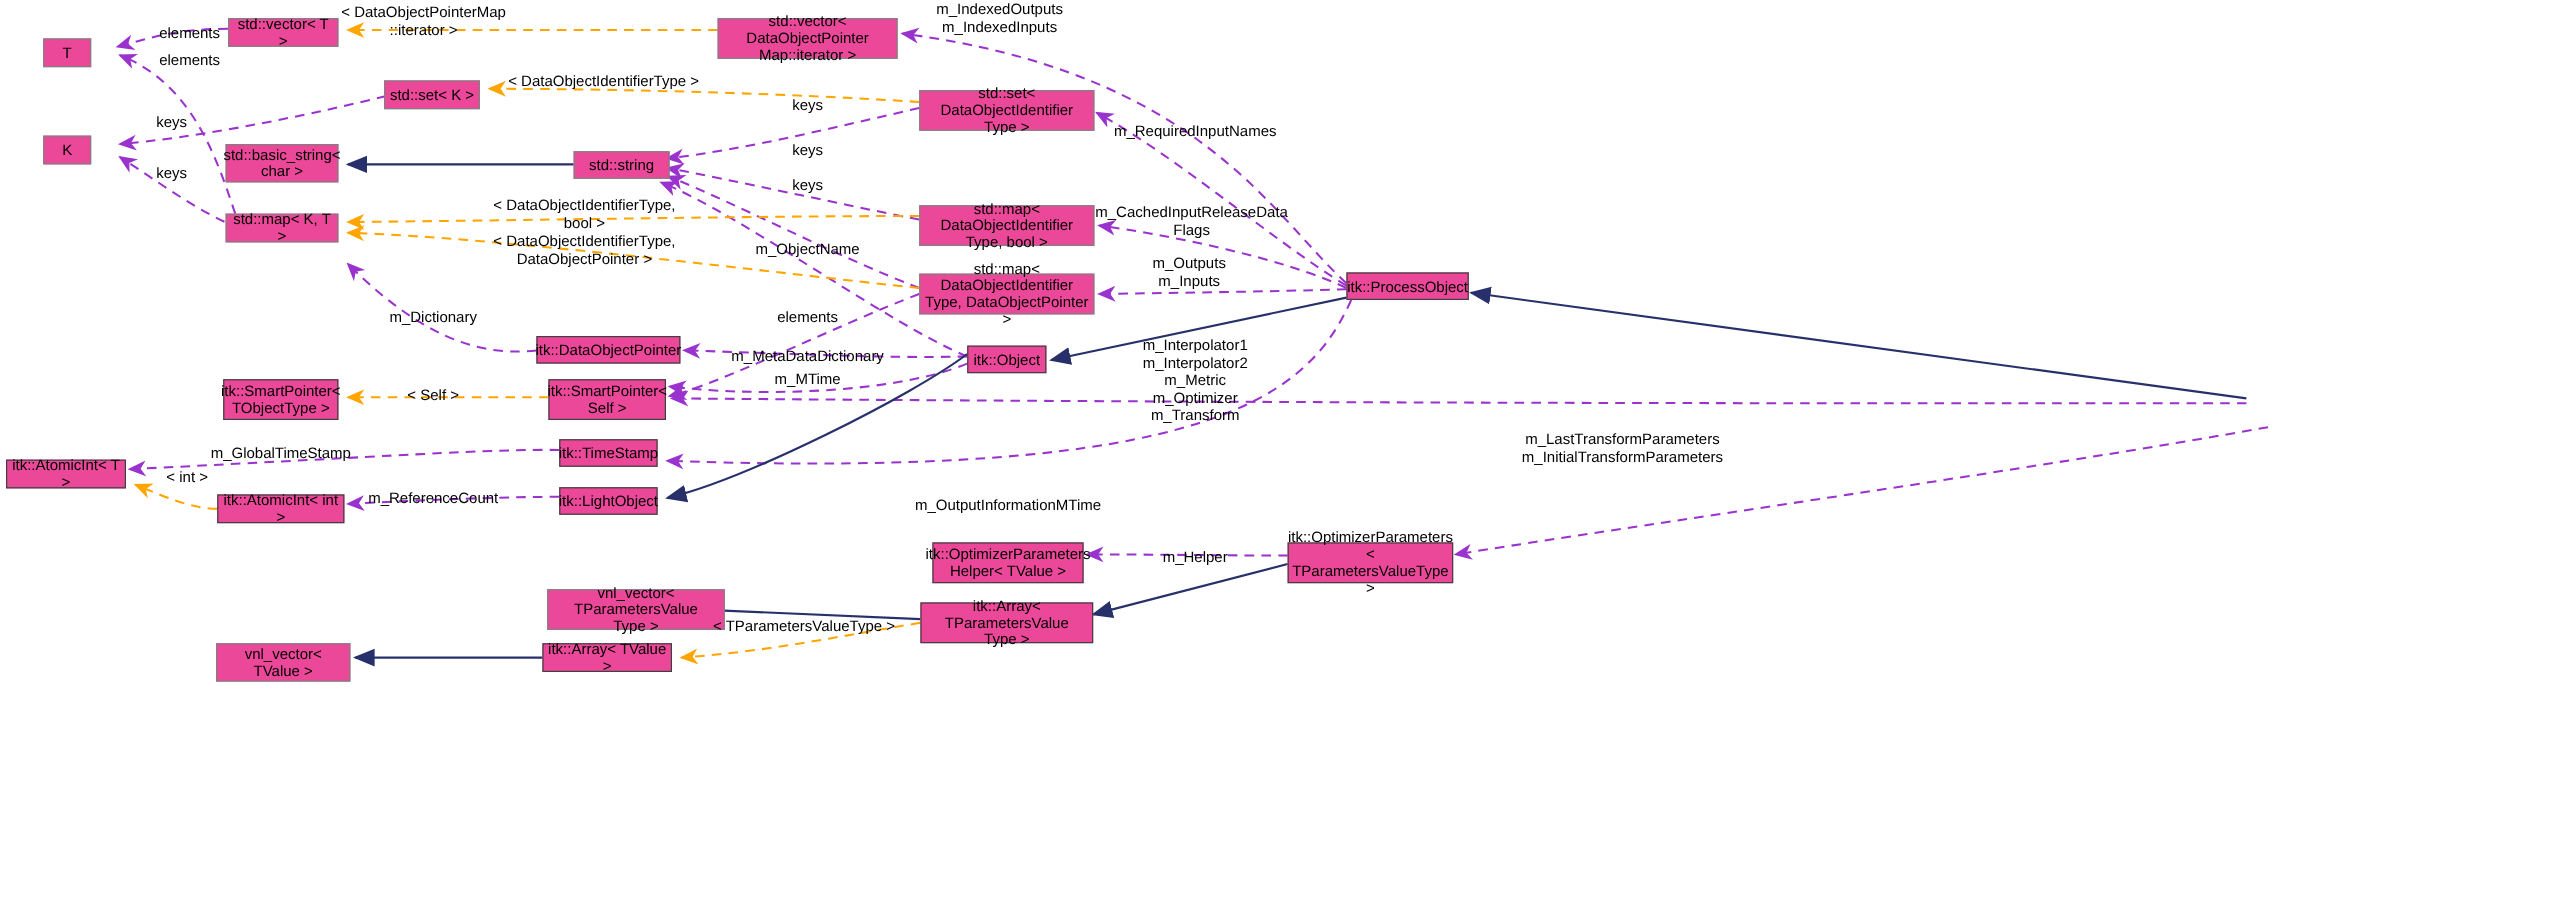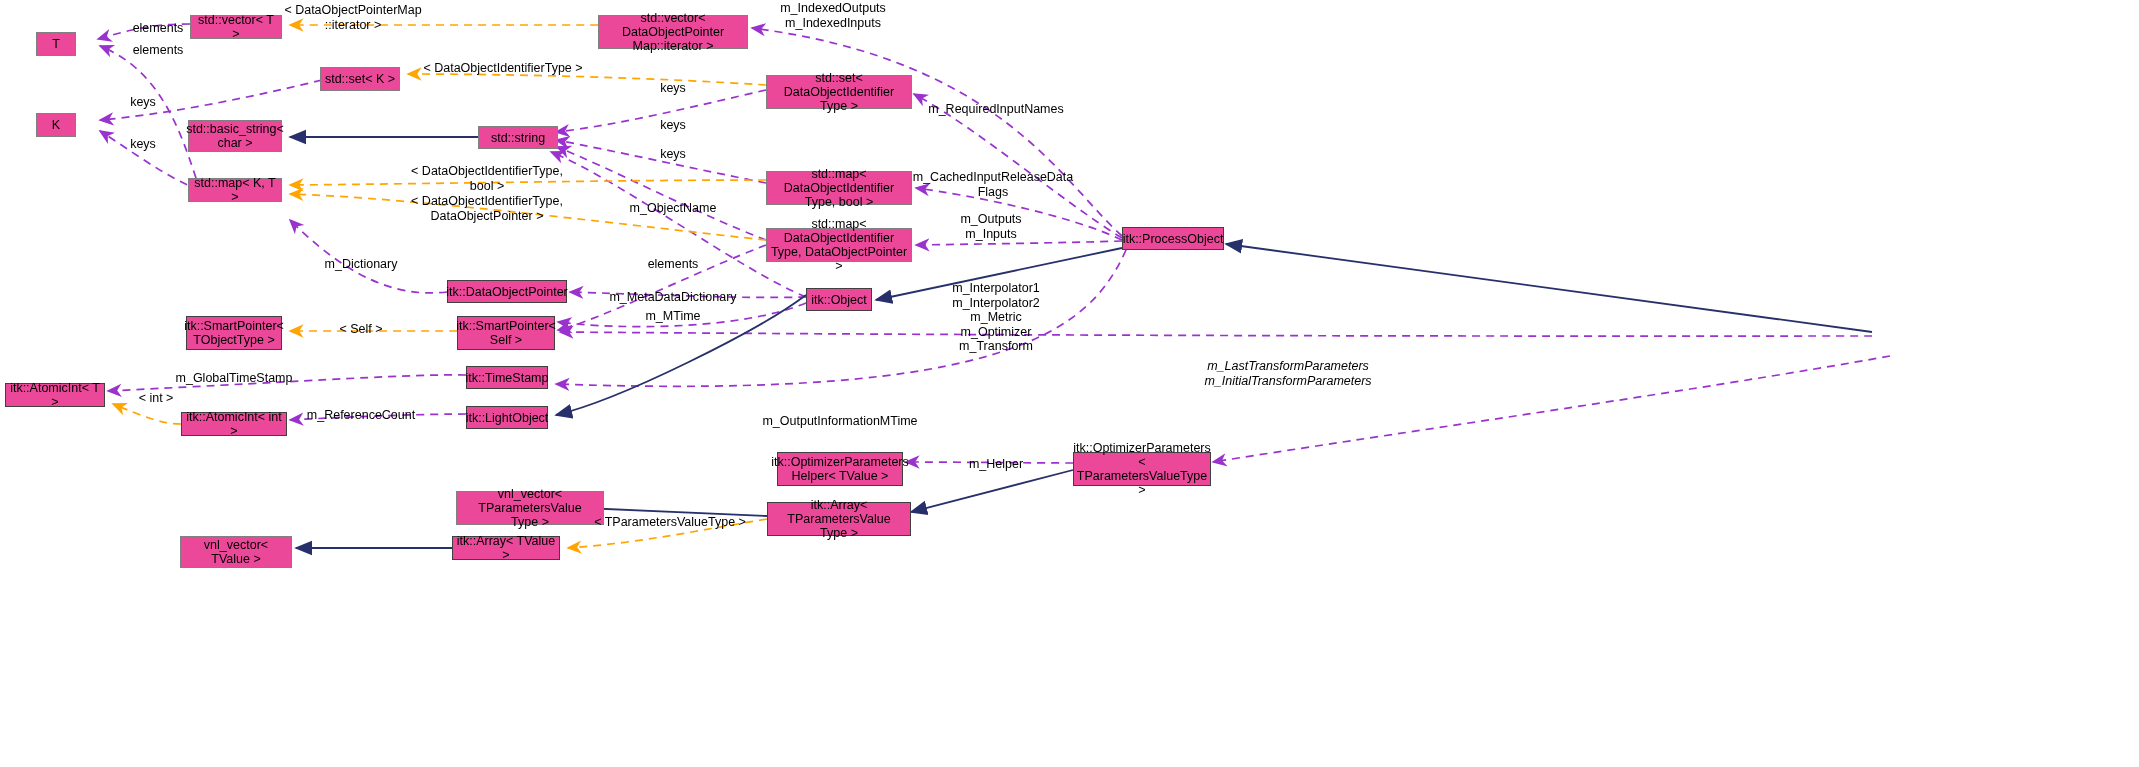--- a/index.html
+++ b/index.html
@@ -189,18 +189,18 @@
   <div class="edge-label" style="left:996px;  top:102px;">m_RequiredInputNames</div>
   <div class="edge-label" style="left:993px;  top:170px;">m_CachedInputReleaseData
 Flags</div>
   <div class="edge-label" style="left:991px;  top:212px;">m_Outputs
 m_Inputs</div>
   <div class="edge-label" style="left:996px;  top:281px;">m_Interpolator1
 m_Interpolator2
 m_Metric
 m_Optimizer
 m_Transform</div>
-  <div class="edge-label" style="left:1288px; top:359px;font-style:italic;">m_LastTransformParameters
+  <div class="edge-label" style="left:1352px; top:359px;">m_LastTransformParameters
 m_InitialTransformParameters</div>
   <div class="edge-label" style="left:996px;  top:457px;">m_Helper</div>
   <div class="edge-label" style="left:670px;  top:515px;">&lt; TParametersValueType &gt;</div>
 
 </div>
 
 </body></html>

